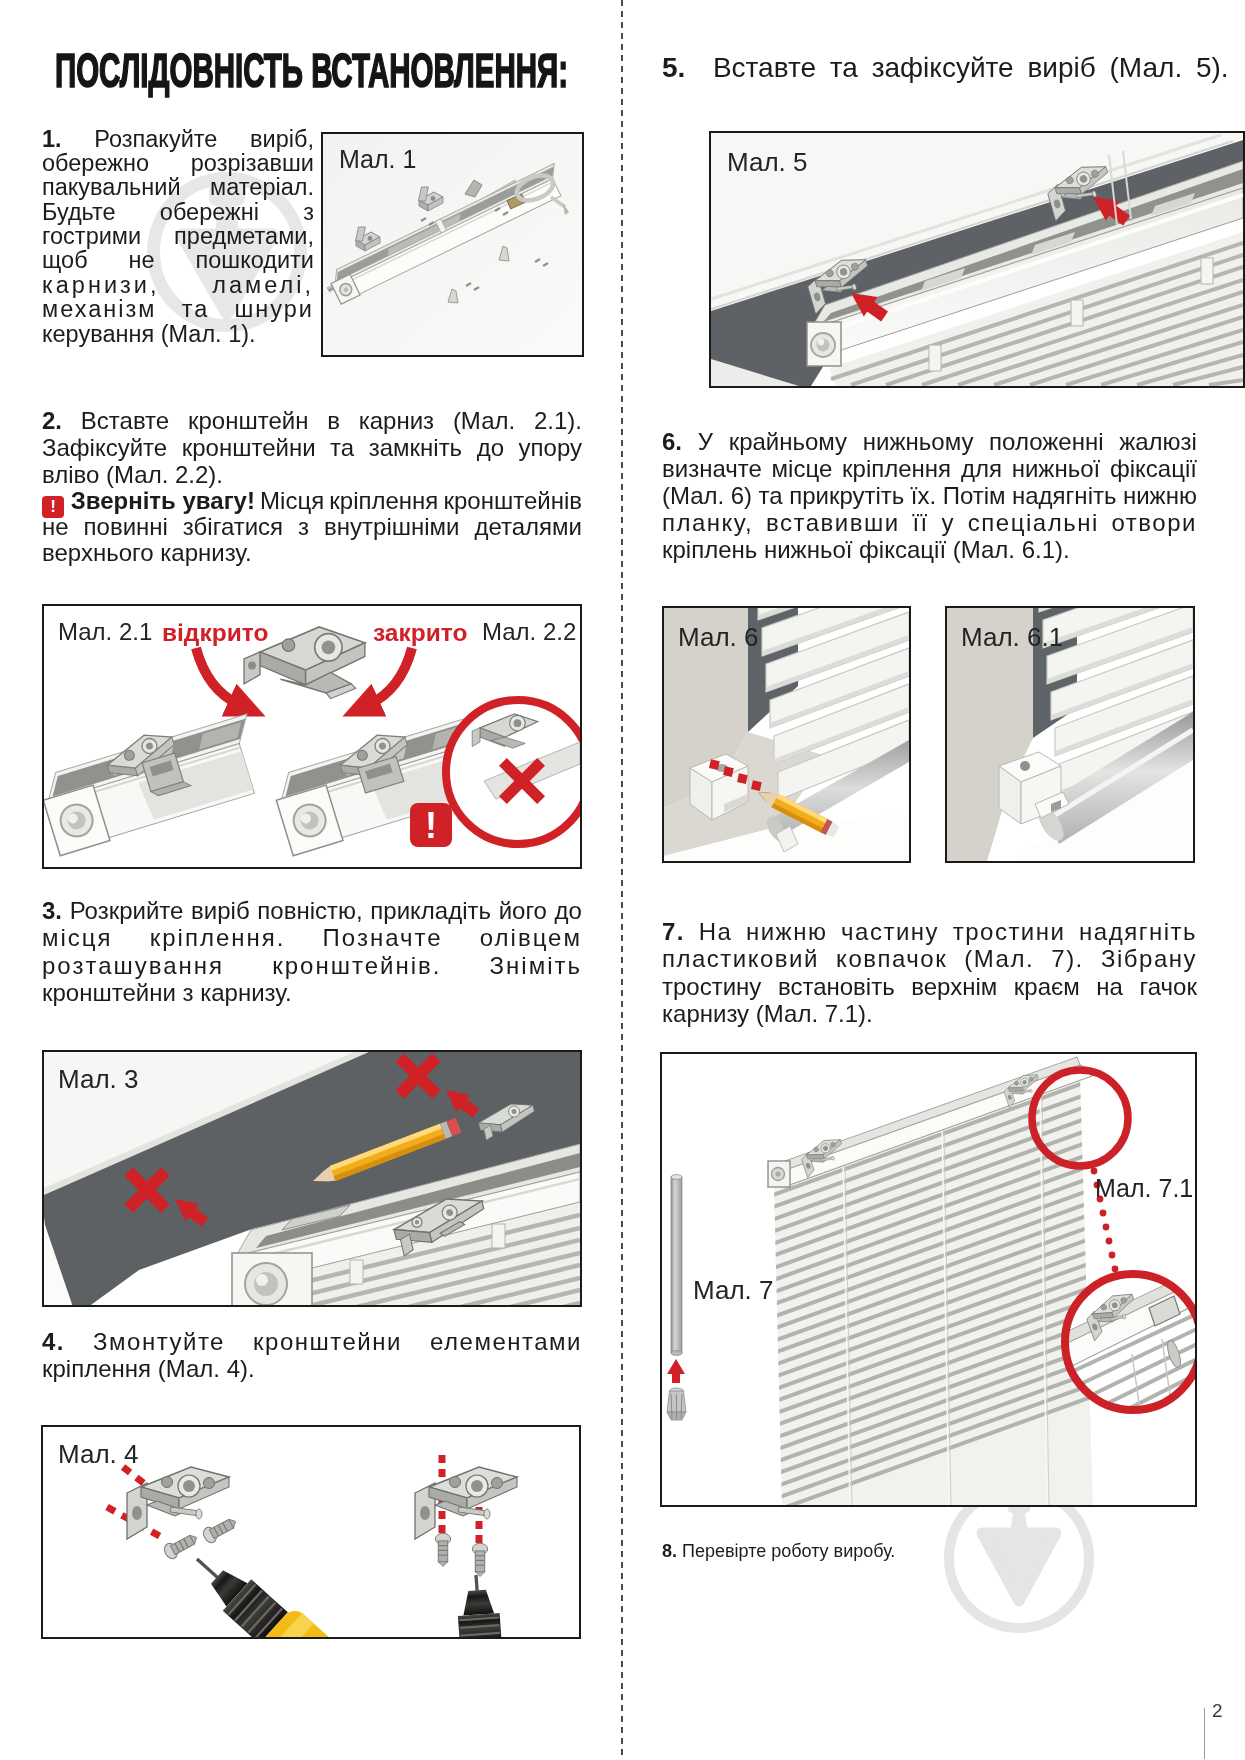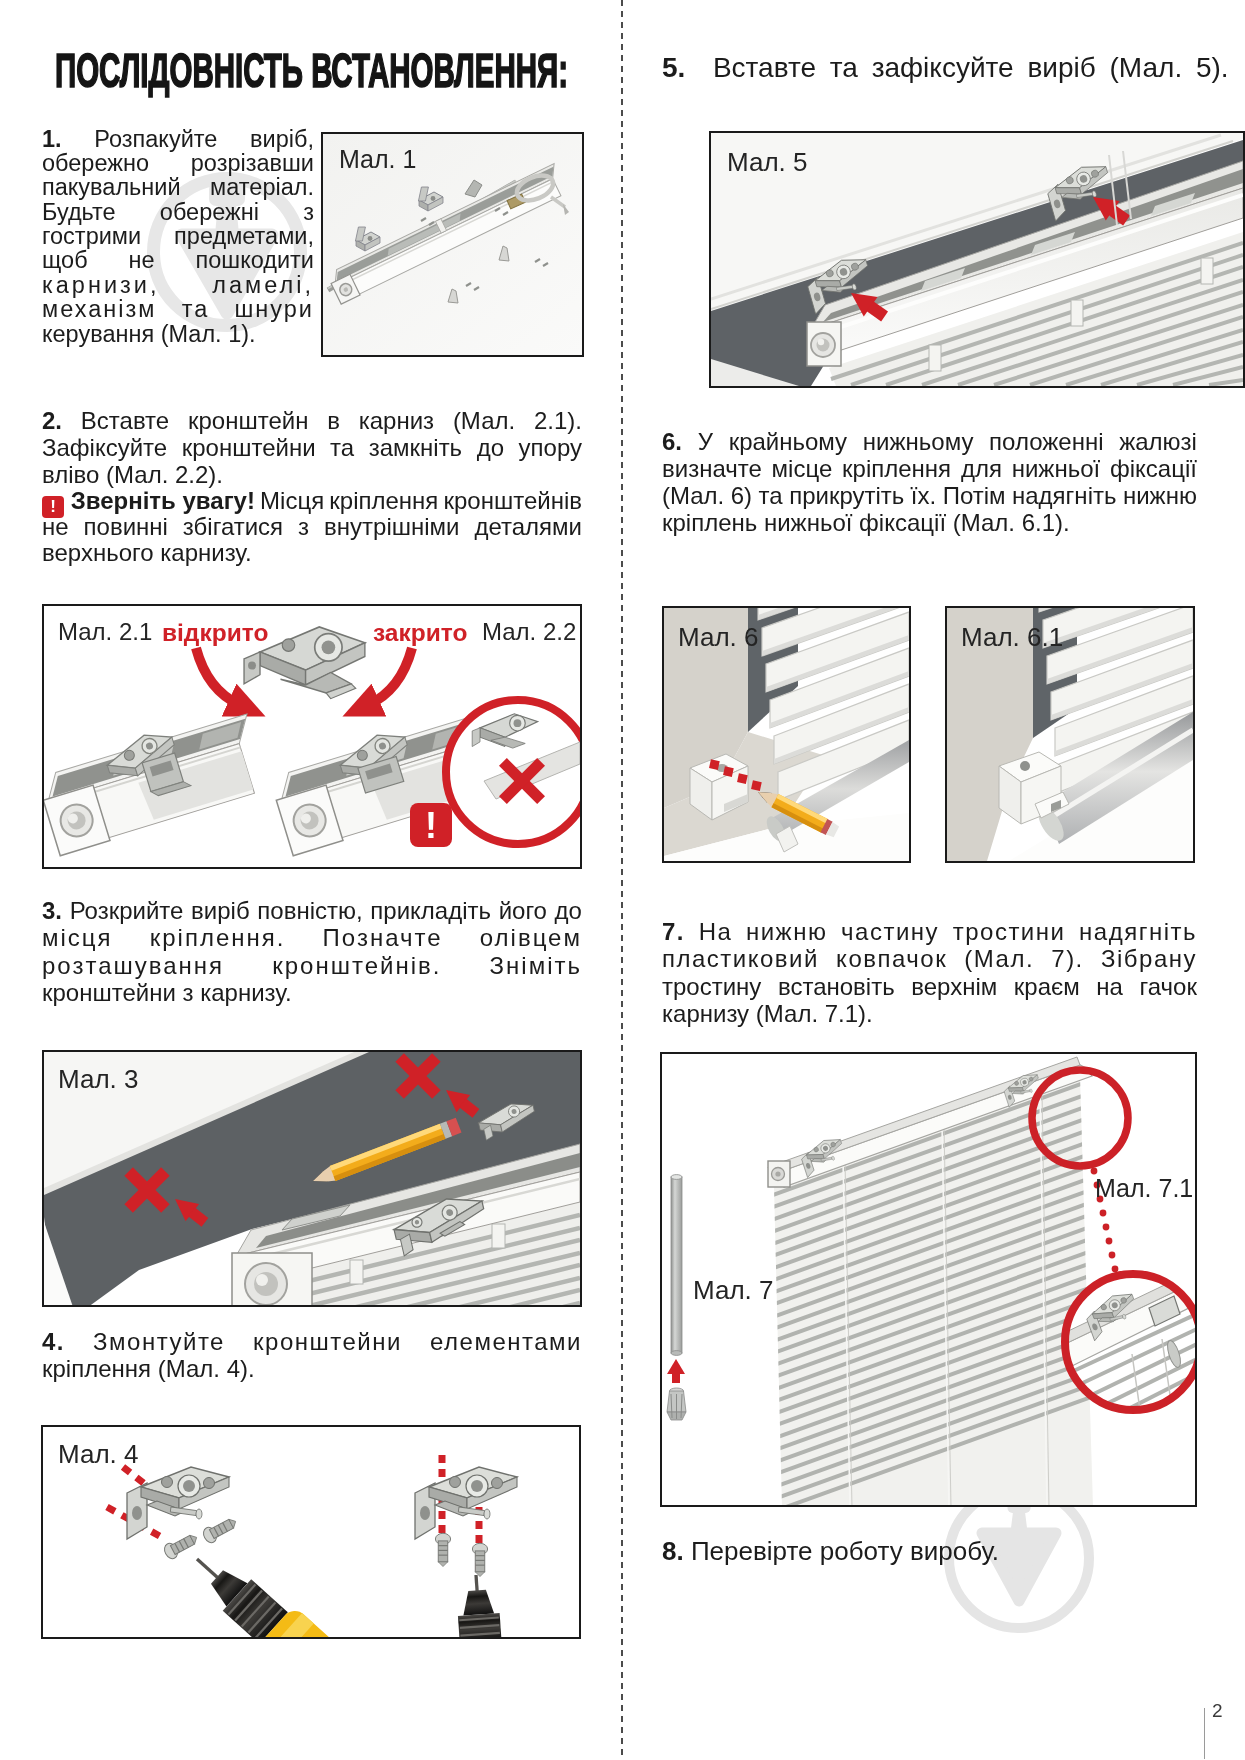--- a/index.html
+++ b/index.html
@@ -178,20 +178,28 @@
  <div class="ln" style="height:27px;line-height:27px;">
       <span>(Мал.</span>
       <span>6)</span>
       <span>та</span>
       <span>прикрутіть</span>
       <span>їх.</span>
       <span>Потім</span>
       <span>надягніть</span>
       <span>нижню</span>
     </div>
+ <div class="ln" style="height:27px;line-height:27px;letter-spacing:1.5px;">
+      <span>планку,</span>
+      <span>вставивши</span>
+      <span>її</span>
+      <span>у</span>
+      <span>спеціальні</span>
+      <span>отвори</span>
+    </div>
  <div class="lnl" style="height:27px;line-height:27px;">кріплень нижньої фіксації (Мал. 6.1).</div>
 </div>
 
 <div class="tb" style="left:662px;top:917.9px;width:535px;font-size:24px;">
  <div class="ln" style="height:27.5px;line-height:27.5px;letter-spacing:1.5px;">
       <span><b>7.</b></span>
       <span>На</span>
       <span>нижню</span>
       <span>частину</span>
       <span>тростини</span>
@@ -208,21 +216,21 @@
       <span>тростину</span>
       <span>встановіть</span>
       <span>верхнім</span>
       <span>краєм</span>
       <span>на</span>
       <span>гачок</span>
     </div>
  <div class="lnl" style="height:27.5px;line-height:27.5px;">карнизу (Мал. 7.1).</div>
 </div>
 
-<div class="tb" style="left:662px;top:1538px;width:535px;font-size:26px;">
+<div class="tb" style="left:662px;top:1538px;width:535px;font-size:18px;">
  <div class="lnl" style="height:27px;line-height:27px;"><b>8.</b> Перевірте роботу виробу.</div>
 </div>
 
 <div class="fig" id="fig1" style="left:321px;top:132px;width:263px;height:225px;">
 <svg width="259" height="221" viewBox="0 0 259 221" style="position:absolute;left:0;top:0;">
 <defs>
 <linearGradient id="f1bg" x1="0" y1="0" x2="1" y2="1">
 <stop offset="0" stop-color="#f2f2f0"></stop>
           <stop offset="1" stop-color="#fafaf9"></stop>
 </linearGradient>

